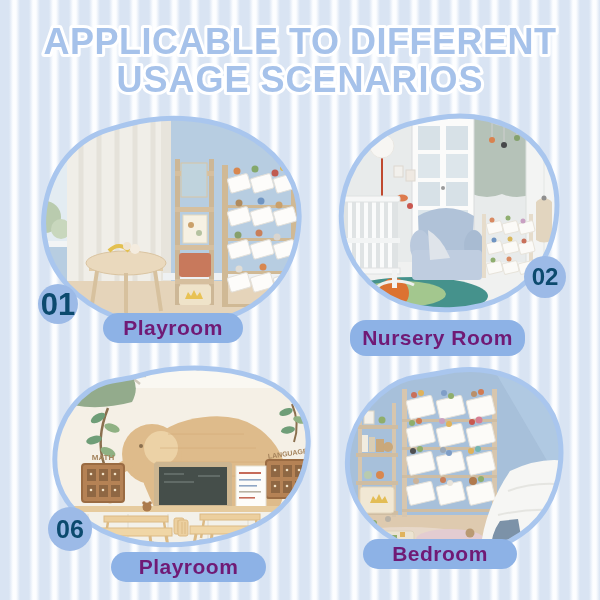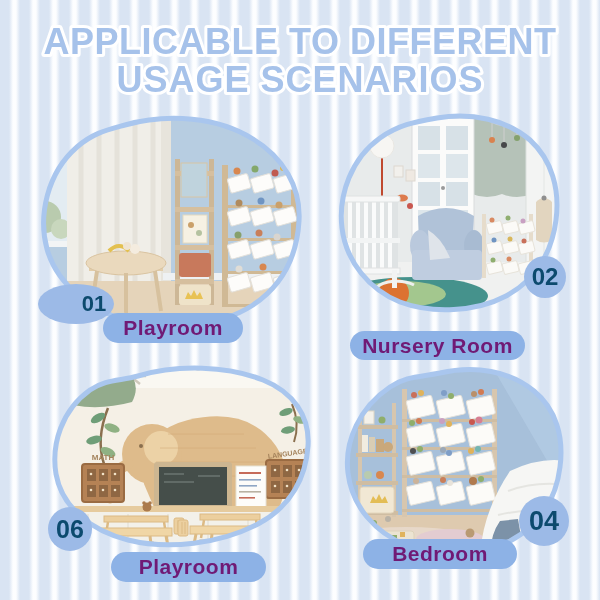--- a/index.html
+++ b/index.html
@@ -118,21 +118,21 @@
         </g>
         <g>
           <rect x="82" y="200" width="9" height="9" fill="#f0ead9" stroke="#ddd4c0"></rect>
           <rect x="98" y="206" width="9" height="9" fill="#b7c9a4"></rect>
           <rect x="120" y="202" width="9" height="9" fill="#e4ddd0" stroke="#d2c8b4"></rect>
           <circle cx="142" cy="210" r="5" fill="#cfe0cc"></circle>
         </g>
       </g>
       <path d="M92,12 C135,0 185,4 220,26 C250,44 268,74 266,108 C264,142 250,172 220,192 C186,214 132,220 94,208 C58,197 24,172 14,136 C5,103 14,60 44,34 C60,20 74,17 92,12 Z" fill="none" stroke="#a9c6ee" stroke-width="5"></path>
     </svg>
-    <div class="badge" style="left:5px;top:171px;width:40px;height:40px;font-size:22px;padding-left:36px;">01</div>
+    <div class="badge" style="left:5px;top:171px;width:40px;height:40px;font-size:31px;">01</div>
     <div class="pill" style="left:70px;top:200px;width:140px;height:30px;">Playroom</div>
   </section>
 
   <section class="cell" style="left:332px;top:110px;width:230px;height:240px;">
     <svg class="scene" width="230" height="206" viewBox="0 0 230 206">
       <defs>
           <clipPath id="blobB">
             <path d="M105,8 C140,2 175,10 198,30 C220,50 228,80 224,110 C220,142 204,170 174,186 C144,202 100,204 68,192 C38,180 14,152 10,118 C6,84 20,48 48,28 C66,15 82,12 105,8 Z"></path>
           </clipPath>
         </defs>
@@ -229,21 +229,21 @@
           <circle cx="178" cy="129" r="2.5" fill="#d8b65a"></circle>
             <circle cx="192" cy="131" r="2.5" fill="#c9705a"></circle>
           <circle cx="161" cy="150" r="2.5" fill="#8fae6f"></circle>
             <circle cx="177" cy="149" r="2.5" fill="#d98a62"></circle>
         </g>
         <path d="M204,150 l6,26 M216,150 l-2,26" stroke="#dcc9a6" stroke-width="3"></path>
       </g>
       <path d="M105,8 C140,2 175,10 198,30 C220,50 228,80 224,110 C220,142 204,170 174,186 C144,202 100,204 68,192 C38,180 14,152 10,118 C6,84 20,48 48,28 C66,15 82,12 105,8 Z" fill="none" stroke="#a9c6ee" stroke-width="5"></path>
     </svg>
     <div class="badge" style="left:192px;top:146px;width:42px;height:42px;font-size:24px;">02</div>
-    <div class="pill" style="left:18px;top:221px;width:175px;height:29px;">Nursery Room</div>
+    <div class="pill" style="left:18px;top:210px;width:175px;height:36px;">Nursery Room</div>
   </section>
 
   <section class="cell" style="left:48px;top:362px;width:266px;height:225px;">
     <svg class="scene" width="266" height="193" viewBox="0 0 266 193">
       <defs>
           <clipPath id="blobC">
             <path d="M90,14 C130,2 180,4 215,18 C245,30 262,54 260,84 C258,114 244,144 210,162 C172,182 120,188 80,178 C44,169 14,146 8,112 C3,82 14,48 42,28 C58,17 72,19 90,14 Z"></path>
           </clipPath>
         </defs>
       <g clip-path="url(#blobC)">
@@ -464,17 +464,16 @@
         <g>
           <path d="M170,108 Q200,94 226,98 L226,194 L140,194 Q142,150 170,108 Z" fill="#f6f6f4"></path>
           <path d="M168,128 Q196,118 226,122 M158,152 Q192,144 226,148" stroke="#e5e5e1" stroke-width="2" fill="none"></path>
           <path d="M160,158 Q150,172 150,194 L188,194 Q180,172 178,156 Z" fill="#7c92a8"></path>
         </g>
         <circle cx="130" cy="170" r="4.5" fill="#b99a73"></circle>
         <circle cx="34" cy="160" r="3" fill="#8fae6b"></circle>
       </g>
       <path d="M100,10 C135,2 170,8 194,28 C216,46 224,74 220,104 C216,136 200,162 170,178 C140,192 98,194 66,182 C36,170 12,144 8,110 C4,78 20,44 50,24 C66,13 80,14 100,10 Z" fill="none" stroke="#a9c6ee" stroke-width="5"></path>
     </svg>
-    <div class="badge" style="left:179px;top:133px;width:50px;height:50px;font-size:27px;">04</div>
     <div class="pill" style="left:23px;top:176px;width:154px;height:30px;">Bedroom</div>
   </section>
 
 </div>
 
 </body></html>

